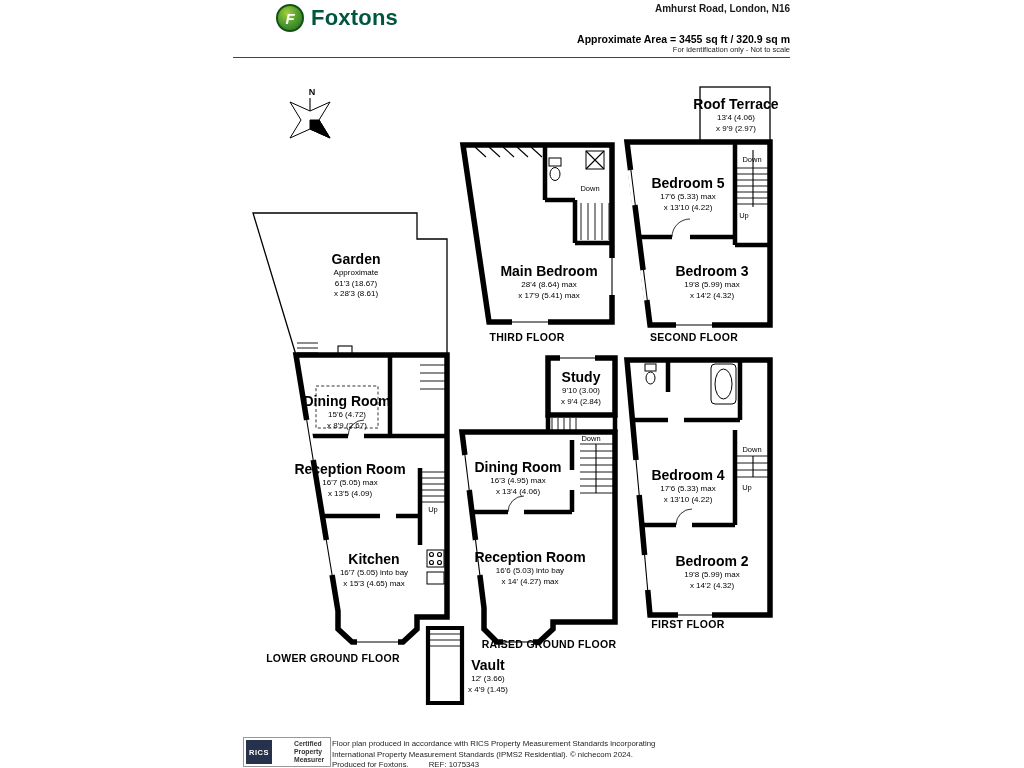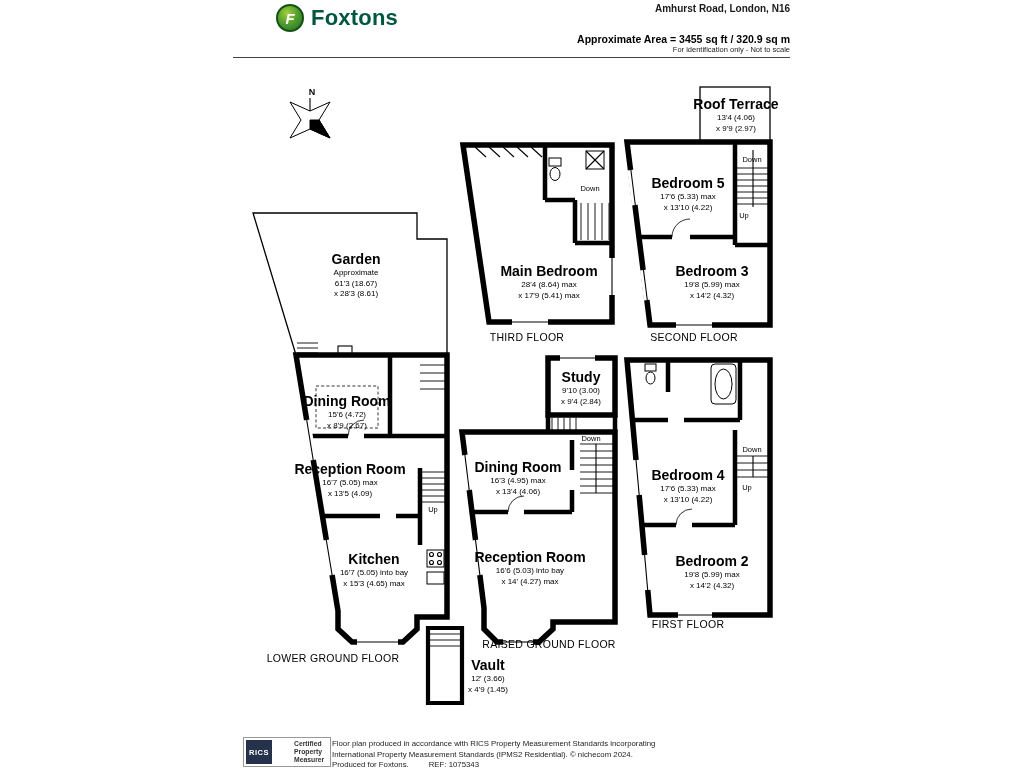--- a/index.html
+++ b/index.html
@@ -34,21 +34,21 @@
   svg .win-gap{ stroke:#fff; stroke-width:7; }
   svg .win    { stroke:#000; stroke-width:1.1; }
   svg .star   { fill:#fff; stroke:#000; stroke-width:1; }
   svg .star-dark { fill:#000; stroke:#000; }
 
   
   .room-label { position:absolute; transform:translateX(-50%); text-align:center; line-height:1.3; white-space:nowrap; z-index:2; }
   .room-name { font-size:14px; font-weight:bold; }
   .room-dim  { font-size:8px; }
   .stair-label { position:absolute; transform:translateX(-50%); font-size:7.5px; z-index:2; white-space:nowrap; }
-  .floor-title { position:absolute; transform:translateX(-50%); font-size:10.5px; font-weight:normal; letter-spacing:0.3px; z-index:2; white-space:nowrap; }
+  .floor-title { position:absolute; transform:translateX(-50%); font-size:10.5px; font-weight:bold; letter-spacing:0.3px; z-index:2; white-space:nowrap; }
   .north-label { position:absolute; transform:translateX(-50%); font-size:9px; font-weight:bold; z-index:2; }
 
   
   .rics-badge { position:absolute; left:243px; top:737px; display:flex; align-items:center; gap:22px;
     border:1px solid #999; padding:2px 6px 2px 2px; height:30px; z-index:2; }
   .rics-logo { width:26px; height:24px; background:#26324b; color:#fff; font-size:7.5px; font-weight:bold;
     display:flex; align-items:center; justify-content:center; letter-spacing:0.5px; }
   .rics-cert { font-size:6.8px; font-weight:bold; color:#333; line-height:1.2; }
   .footer-text { position:absolute; left:332px; top:739px; font-size:7.8px; color:#222; line-height:1.35; z-index:2; }
   .footer-text .ref { margin-left:20px; }

